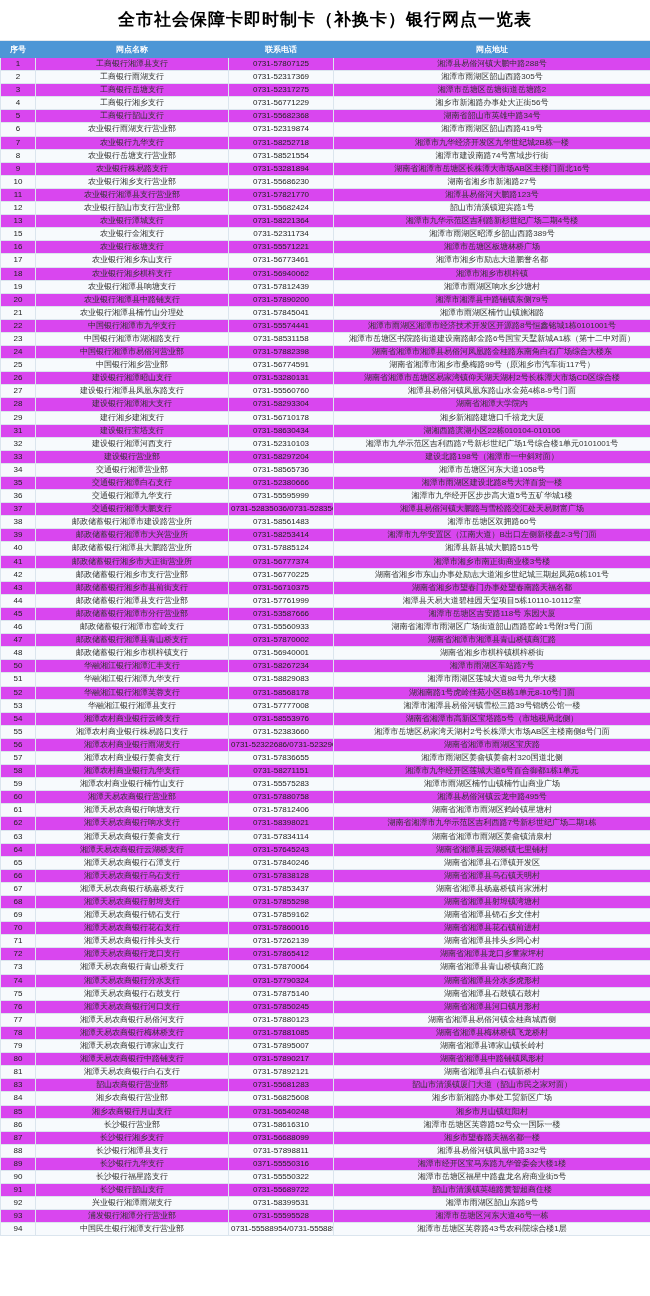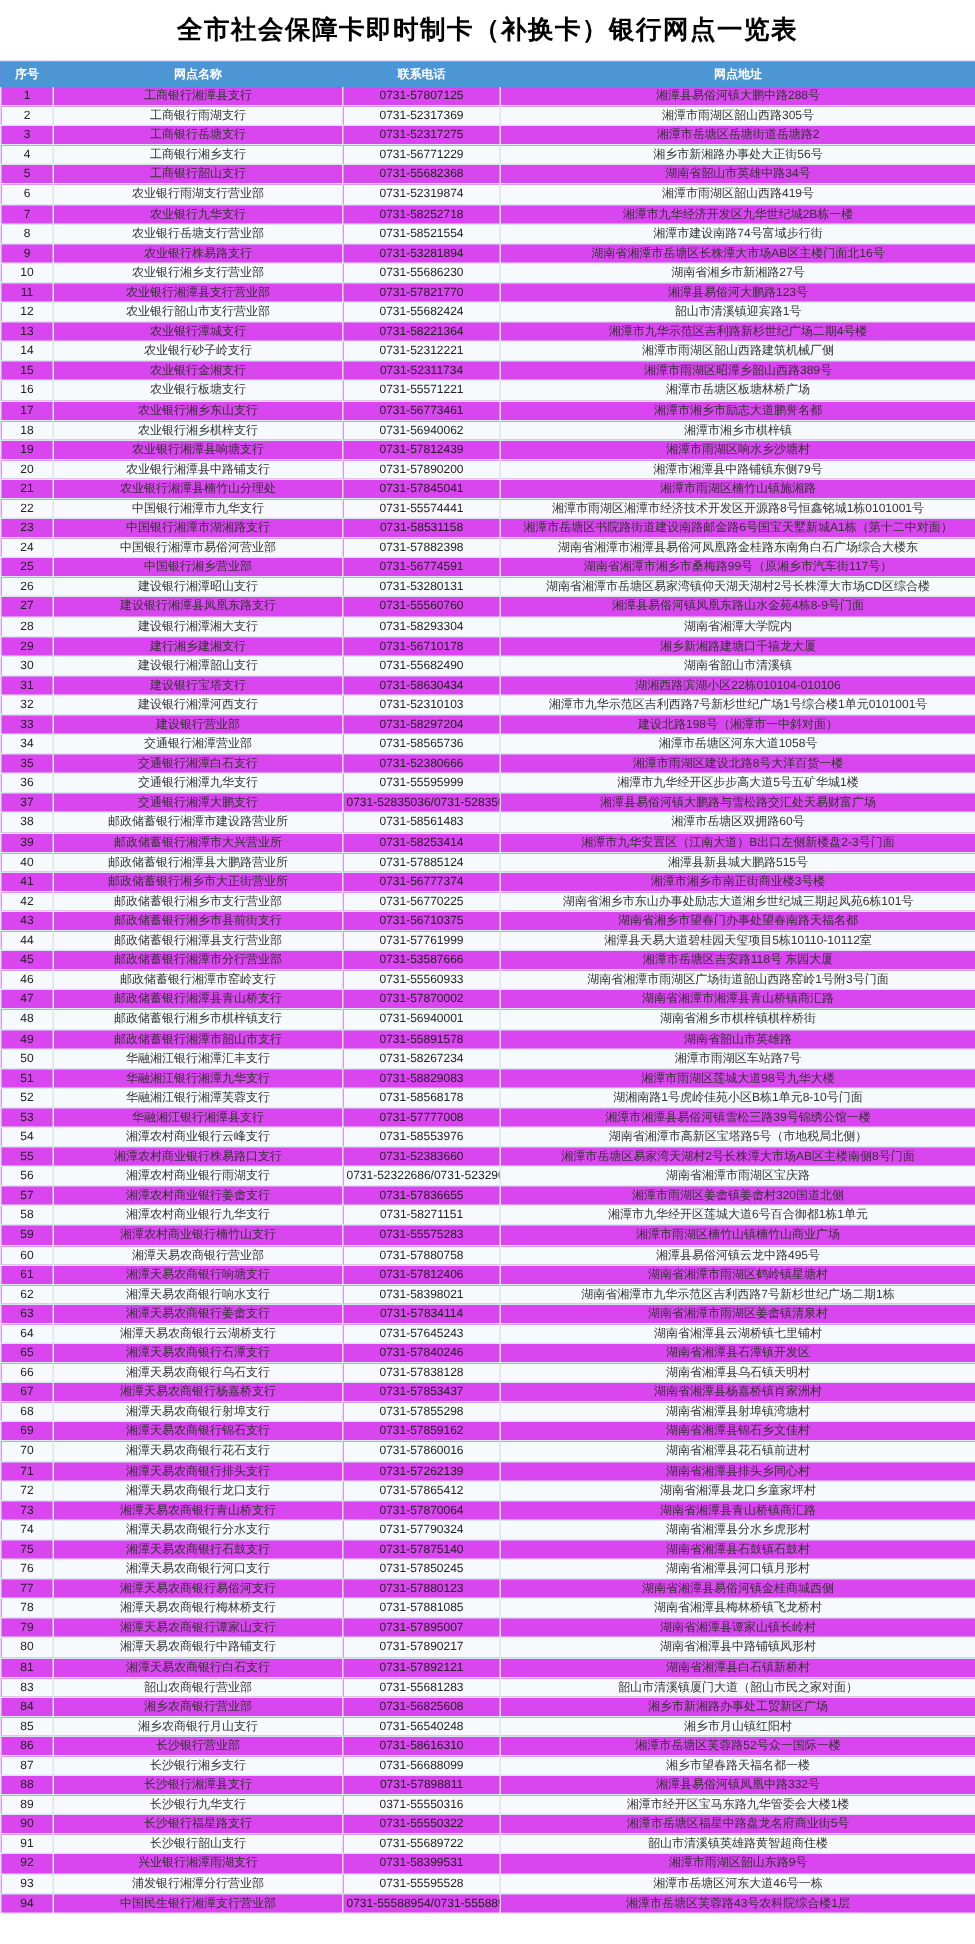--- a/index.html
+++ b/index.html
@@ -110,26 +110,20 @@
           <td class="cell-phone">0731-55682424</td>
           <td class="cell-address">韶山市清溪镇迎宾路1号</td>
         </tr>
         <tr>
           <td class="cell-no">13</td>
           <td class="cell-name">农业银行潭城支行</td>
           <td class="cell-phone">0731-58221364</td>
           <td class="cell-address">湘潭市九华示范区吉利路新杉世纪广场二期4号楼</td>
         </tr>
         <tr>
-          <td class="cell-no">14</td>
-          <td class="cell-name">农业银行砂子岭支行</td>
-          <td class="cell-phone">0731-52312221</td>
-          <td class="cell-address">湘潭市雨湖区韶山西路建筑机械厂侧</td>
-        </tr>
-        <tr>
           <td class="cell-no">15</td>
           <td class="cell-name">农业银行金湘支行</td>
           <td class="cell-phone">0731-52311734</td>
           <td class="cell-address">湘潭市雨湖区昭潭乡韶山西路389号</td>
         </tr>
         <tr>
           <td class="cell-no">16</td>
           <td class="cell-name">农业银行板塘支行</td>
           <td class="cell-phone">0731-55571221</td>
           <td class="cell-address">湘潭市岳塘区板塘林桥广场</td>
@@ -206,26 +200,20 @@
           <td class="cell-phone">0731-58293304</td>
           <td class="cell-address">湖南省湘潭大学院内</td>
         </tr>
         <tr>
           <td class="cell-no">29</td>
           <td class="cell-name">建行湘乡建湘支行</td>
           <td class="cell-phone">0731-56710178</td>
           <td class="cell-address">湘乡新湘路建塘口千禧龙大厦</td>
         </tr>
         <tr>
-          <td class="cell-no">30</td>
-          <td class="cell-name">建设银行湘潭韶山支行</td>
-          <td class="cell-phone">0731-55682490</td>
-          <td class="cell-address">湖南省韶山市清溪镇</td>
-        </tr>
-        <tr>
           <td class="cell-no">31</td>
           <td class="cell-name">建设银行宝塔支行</td>
           <td class="cell-phone">0731-58630434</td>
           <td class="cell-address">湖湘西路滨湖小区22栋010104-010106</td>
         </tr>
         <tr>
           <td class="cell-no">32</td>
           <td class="cell-name">建设银行湘潭河西支行</td>
           <td class="cell-phone">0731-52310103</td>
           <td class="cell-address">湘潭市九华示范区吉利西路7号新杉世纪广场1号综合楼1单元0101001号</td>
@@ -318,26 +306,20 @@
           <td class="cell-no">47</td>
           <td class="cell-name">邮政储蓄银行湘潭县青山桥支行</td>
           <td class="cell-phone">0731-57870002</td>
           <td class="cell-address">湖南省湘潭市湘潭县青山桥镇商汇路</td>
         </tr>
         <tr>
           <td class="cell-no">48</td>
           <td class="cell-name">邮政储蓄银行湘乡市棋梓镇支行</td>
           <td class="cell-phone">0731-56940001</td>
           <td class="cell-address">湖南省湘乡市棋梓镇棋梓桥街</td>
-        </tr>
-        <tr>
-          <td class="cell-no">49</td>
-          <td class="cell-name">邮政储蓄银行湘潭市韶山市支行</td>
-          <td class="cell-phone">0731-55891578</td>
-          <td class="cell-address">湖南省韶山市英雄路</td>
         </tr>
         <tr>
           <td class="cell-no">50</td>
           <td class="cell-name">华融湘江银行湘潭汇丰支行</td>
           <td class="cell-phone">0731-58267234</td>
           <td class="cell-address">湘潭市雨湖区车站路7号</td>
         </tr>
         <tr>
           <td class="cell-no">51</td>
           <td class="cell-name">华融湘江银行湘潭九华支行</td>

